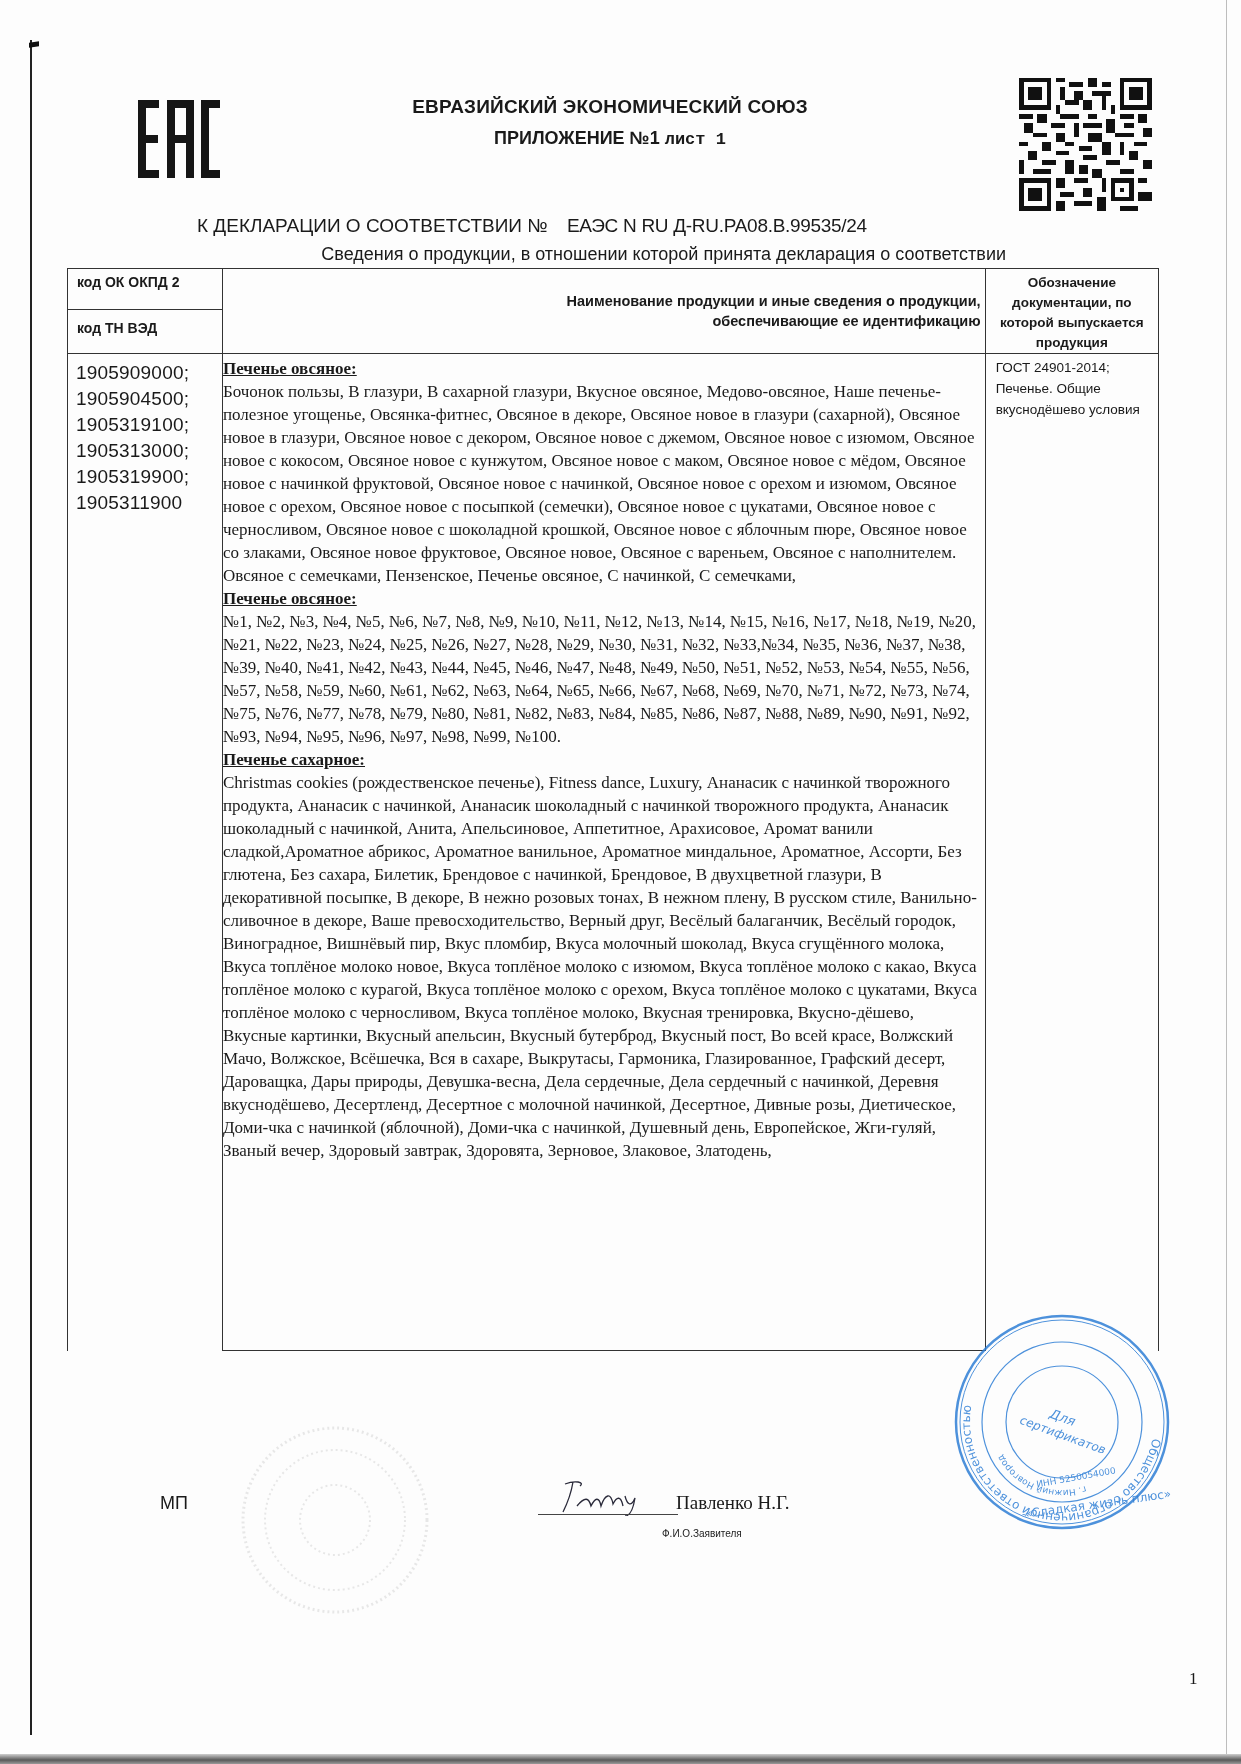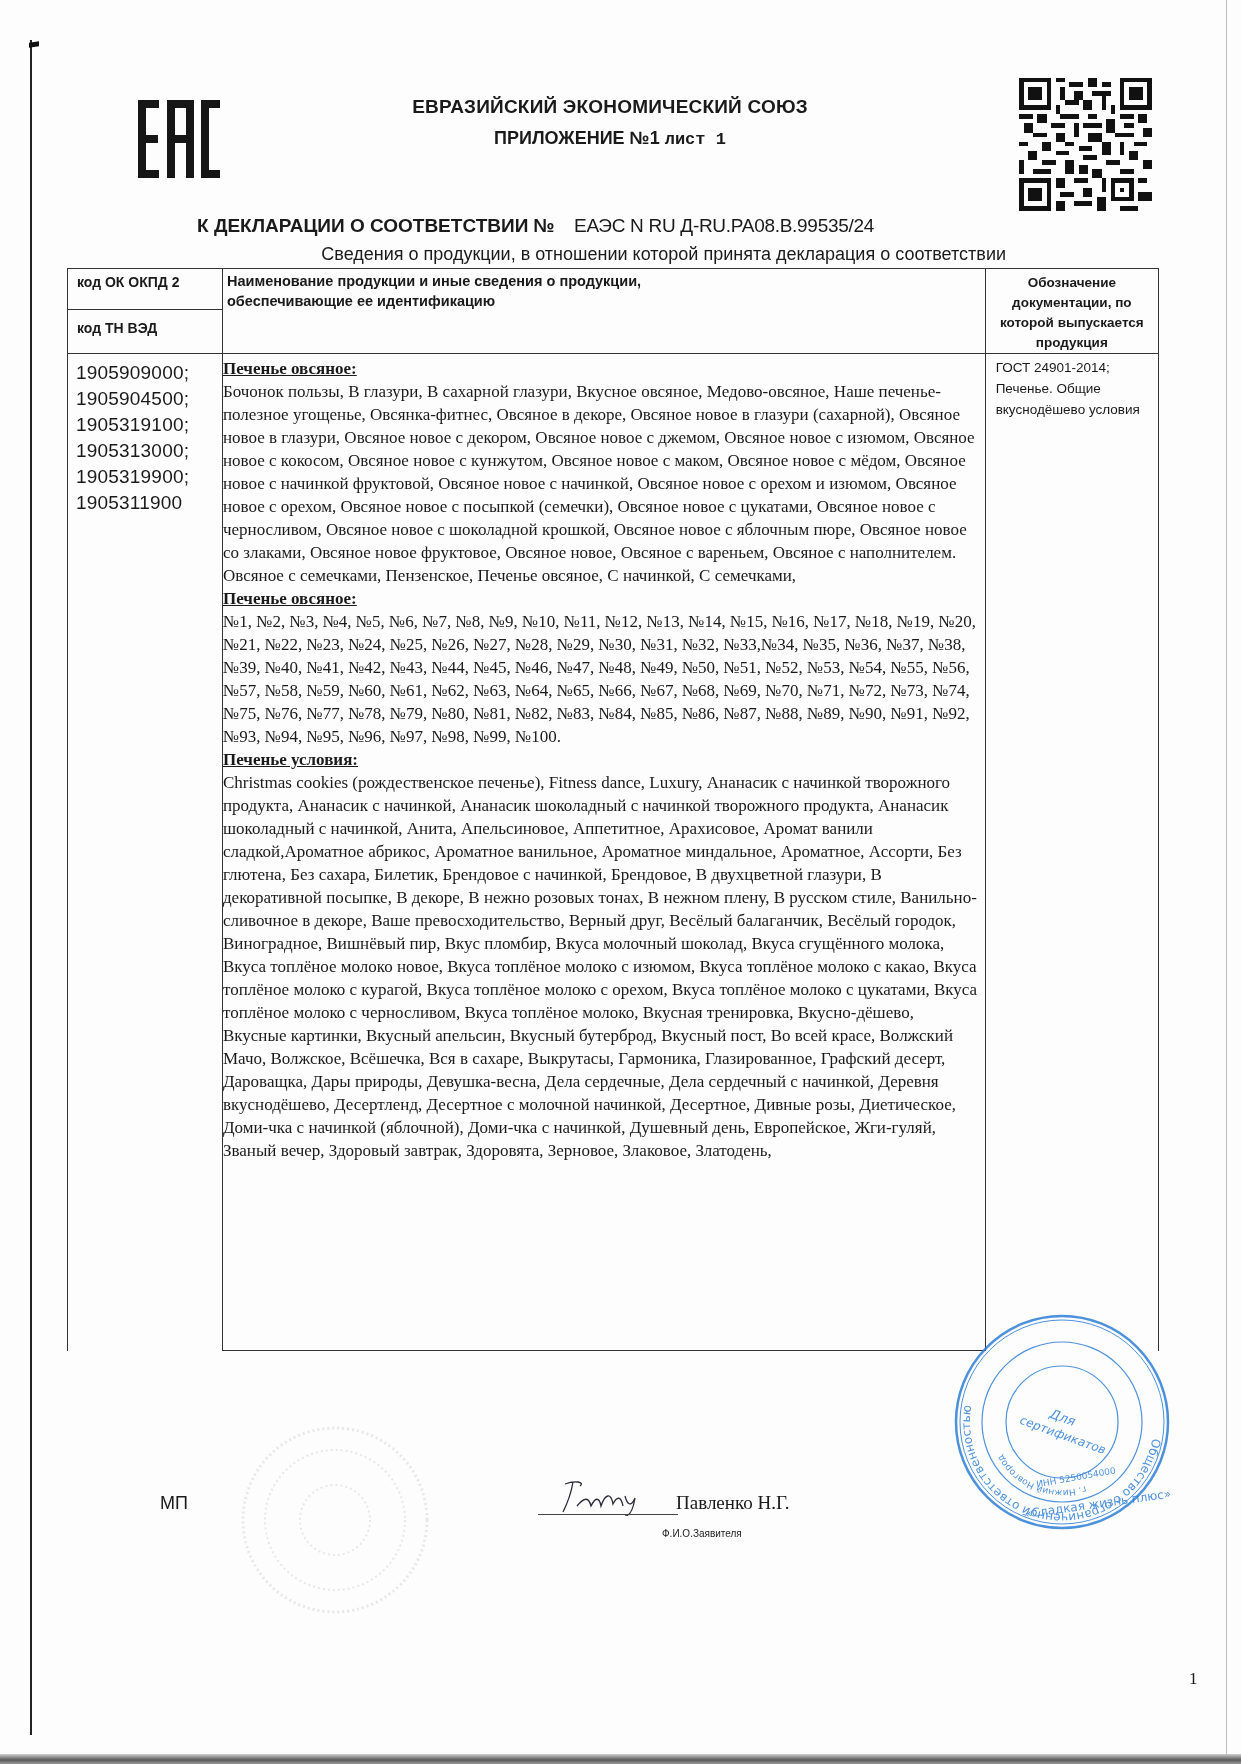--- a/index.html
+++ b/index.html
@@ -17,29 +17,29 @@
 
   .header-title { position: absolute; left: 360px; top: 96px; width: 500px; text-align: center;
     font-size: 19px; font-weight: bold; letter-spacing: 0.2px; }
   .header-sub { position: absolute; left: 360px; top: 128px; width: 500px; text-align: center;
     font-size: 18px; font-weight: bold; }
   .header-sub .small { font-weight: bold; font-size: 17px; font-family: Liberation Mono, monospace; }
 
   .qr { position: absolute; left: 1019px; top: 74px; width: 133px; height: 140px; }
 
   .decl-line { position: absolute; left: 197px; top: 215px; width: 830px; font-size: 19px; white-space: nowrap; }
-  .decl-line .lbl { font-weight: bold; }
+  .decl-line .lbl { font-weight: normal; }
   .decl-line .num { font-weight: normal; margin-left: 14px; font-family: "Liberation Sans", sans-serif; letter-spacing: -0.3px; }
 
   .caption { position: absolute; left: 156px; top: 244px; width: 850px; font-size: 18px; white-space: nowrap; text-align: right; }
 
   table.main { position: absolute; left: 67px; top: 268px; width: 1092px; border-collapse: collapse; }
   table.main td { border: 1.5px solid #333; vertical-align: top; }
   .th-code { font-size: 14px; font-weight: bold; padding: 5px 0 0 9px; height: 40px; }
-  .th-name { font-size: 14.5px; font-weight: bold; text-align: left; padding: 2px 4px 0; line-height: 20px; width: 748px; }
+  .th-name { font-size: 14.5px; font-weight: bold; text-align: right; padding: 22px 4px 0; line-height: 20px; width: 748px; }
   .th-doc { font-size: 13.5px; font-weight: bold; text-align: center; padding: 4px 2px 0; line-height: 20px; width: 170px; }
   .codes { width: 152px; padding: 6px 0 0 8px; font-size: 19px; line-height: 26px; letter-spacing: 0.2px; border-bottom: none !important; }
   .body-cell { padding: 3px 6px 0 0; font-family: "Liberation Serif", serif; font-size: 17px; line-height: 23px; border-bottom: 1.5px solid #333; }
   .body-cell .sect { font-weight: bold; text-decoration: underline; display: block; }
   .body-cell p { text-align: left; }
   .doc-cell { padding: 3px 4px 0 10px; font-size: 13.5px; line-height: 21px; border-bottom: none !important; }
   .code-line { display: block; }
 
   .mp { position: absolute; left: 160px; top: 1493px; font-family: Liberation Sans, sans-serif; font-size: 18px; }
   .sig-line { position: absolute; left: 538px; top: 1514px; width: 140px; height: 1px; background: #444; }
@@ -181,21 +181,21 @@
       <span class="code-line">1905319100;</span>
       <span class="code-line">1905313000;</span>
       <span class="code-line">1905319900;</span>
       <span class="code-line">1905311900</span>
     </td>
     <td class="body-cell" style="height:997px">
       <span class="sect">Печенье овсяное:</span>
       <p>Бочонок пользы, В глазури,  В сахарной глазури, Вкусное овсяное, Медово-овсяное, Наше печенье-полезное угощенье, Овсянка-фитнес, Овсяное в декоре, Овсяное новое в глазури (сахарной), Овсяное новое в глазури, Овсяное новое с декором, Овсяное новое с джемом, Овсяное новое с изюмом, Овсяное новое с кокосом, Овсяное новое с кунжутом, Овсяное новое с маком, Овсяное новое с мёдом, Овсяное новое с начинкой фруктовой, Овсяное новое с начинкой, Овсяное новое с орехом и изюмом, Овсяное новое с орехом, Овсяное новое с посыпкой (семечки), Овсяное новое с цукатами, Овсяное новое с черносливом, Овсяное новое с шоколадной крошкой, Овсяное новое с яблочным пюре, Овсяное новое со злаками, Овсяное новое фруктовое, Овсяное новое, Овсяное с вареньем, Овсяное с наполнителем.  Овсяное с семечками, Пензенское, Печенье овсяное, С начинкой, С семечками,</p>
       <span class="sect">Печенье овсяное:</span>
       <p>№1, №2, №3, №4, №5, №6, №7, №8, №9, №10, №11, №12, №13, №14, №15, №16, №17, №18, №19, №20, №21, №22, №23, №24, №25, №26, №27, №28, №29, №30, №31, №32, №33,№34, №35, №36, №37, №38, №39, №40, №41, №42, №43, №44, №45, №46, №47, №48, №49, №50, №51, №52, №53, №54, №55, №56, №57, №58, №59, №60, №61, №62, №63, №64, №65, №66, №67, №68, №69, №70, №71, №72, №73, №74, №75, №76, №77, №78, №79, №80, №81, №82, №83, №84, №85, №86, №87, №88, №89, №90, №91, №92, №93, №94, №95, №96, №97, №98, №99, №100.</p>
-      <span class="sect">Печенье условия:</span>
+      <span class="sect">Печенье сахарное:</span>
       <p>Christmas cookies (рождественское печенье), Fitness dance, Luxury, Ананасик с начинкой творожного продукта, Ананасик с начинкой, Ананасик шоколадный с начинкой творожного продукта, Ананасик шоколадный с начинкой, Анита, Апельсиновое, Аппетитное, Арахисовое, Аромат ванили сладкой,Ароматное абрикос, Ароматное ванильное, Ароматное миндальное, Ароматное, Ассорти, Без глютена, Без сахара, Билетик, Брендовое с начинкой, Брендовое, В двухцветной глазури, В декоративной посыпке, В декоре, В нежно розовых тонах, В нежном плену, В русском стиле, Ванильно-сливочное в декоре, Ваше превосходительство, Верный друг, Весёлый балаганчик, Весёлый городок, Виноградное, Вишнёвый пир, Вкус пломбир, Вкуса молочный  шоколад, Вкуса сгущённого молока, Вкуса топлёное молоко новое, Вкуса топлёное молоко с изюмом, Вкуса топлёное молоко с какао, Вкуса топлёное молоко с курагой, Вкуса топлёное молоко с орехом, Вкуса топлёное молоко с цукатами, Вкуса топлёное молоко с черносливом, Вкуса топлёное молоко, Вкусная тренировка, Вкусно-дёшево, Вкусные картинки, Вкусный апельсин, Вкусный бутерброд, Вкусный пост, Во всей красе,  Волжский Мачо, Волжское, Всёшечка, Вся в сахаре, Выкрутасы, Гармоника, Глазированное, Графский десерт, Дароващка, Дары природы, Девушка-весна, Дела сердечные, Дела сердечный с начинкой, Деревня вкуснодёшево, Десертленд, Десертное с молочной начинкой, Десертное, Дивные розы, Диетическое, Доми-чка с начинкой (яблочной), Доми-чка с начинкой, Душевный день, Европейское, Жги-гуляй, Званый вечер, Здоровый завтрак, Здоровята, Зерновое, Злаковое, Златодень,</p>
     </td>
     <td class="doc-cell">
       <span style="display:block">ГОСТ 24901-2014;</span>
       <span style="display:block">Печенье. Общие</span>
       <span style="display:block">вкуснодёшево условия</span>
     </td>
   </tr>
 </tbody>
   </table>

